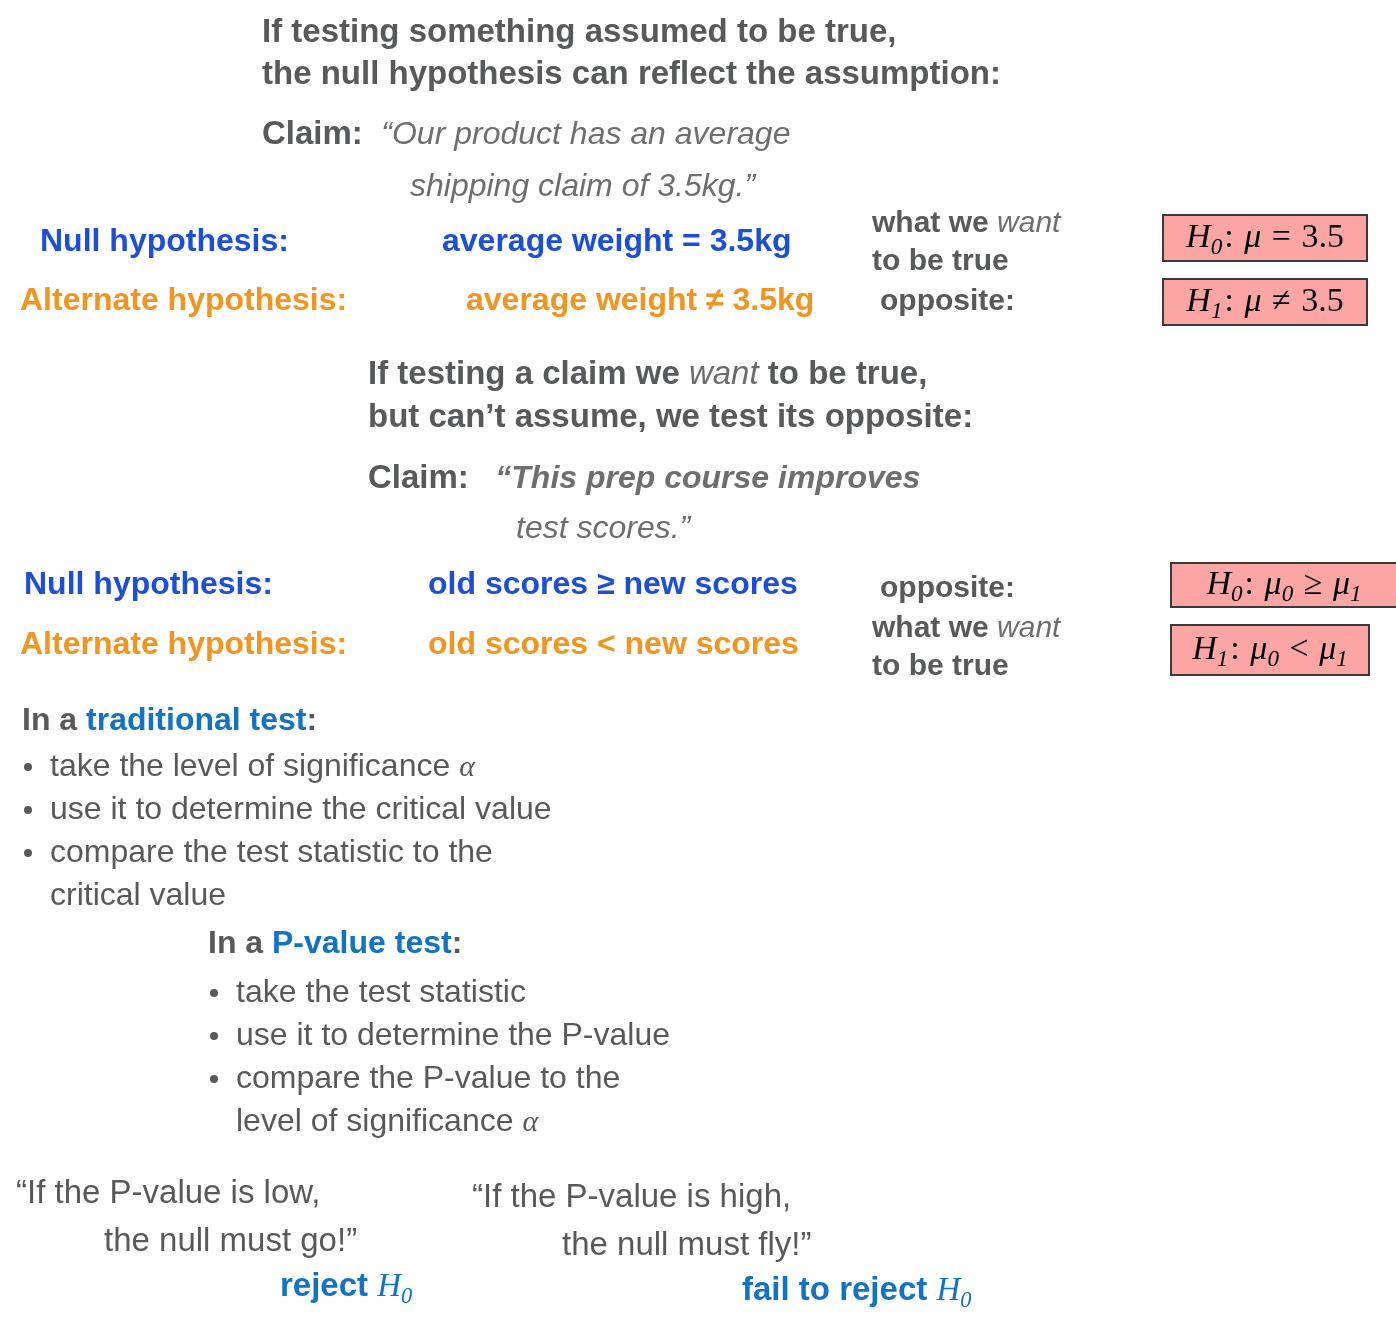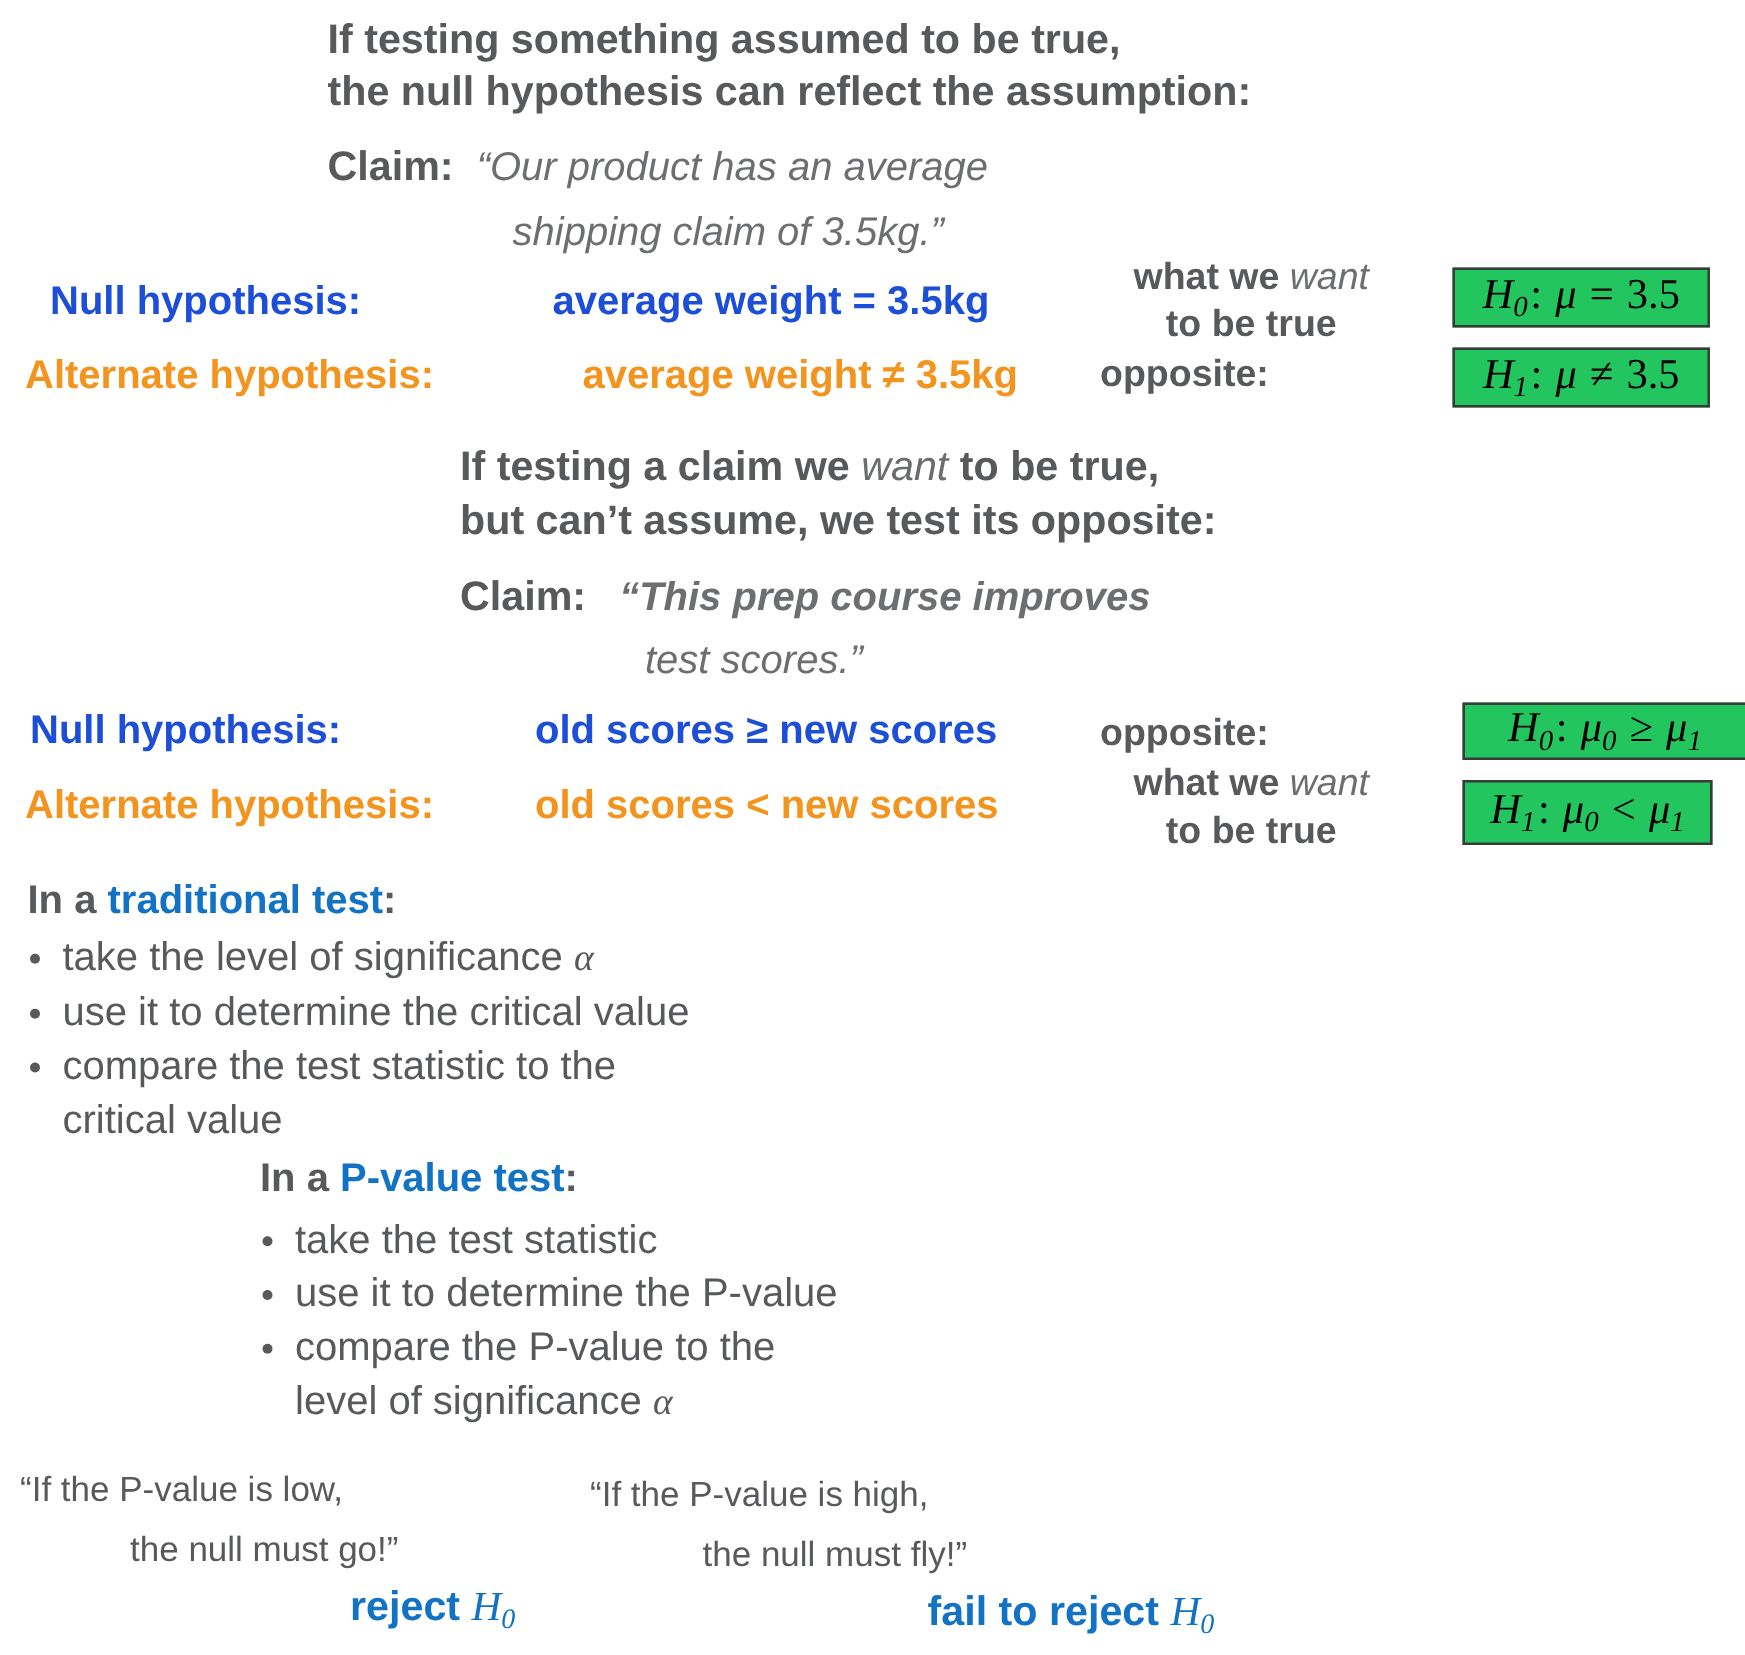--- a/index.html
+++ b/index.html
@@ -51,41 +51,41 @@
   .hyp-value {
     font-size: 32px;
     font-weight: 700;
     white-space: nowrap;
   }
   .side-note {
     font-size: 30px;
     font-weight: 700;
     color: #58595b;
     line-height: 38px;
-    text-align: center;
+    text-align: left;
     white-space: nowrap;
   }
   .side-note .ital { font-weight: 400; font-style: italic; color: #6d6e70;}
   .side-note-left {
     font-size: 30px;
     font-weight: 700;
     color: #58595b;
     line-height: 38px;
     text-align: left;
     white-space: nowrap;
   }
 
   
   .mathbox {
     border: 2px solid #3a3a3a;
     box-sizing: border-box;
     display: flex;
     align-items: center;
     justify-content: center;
-    background: #22c55e;
+    background: #fca5a5;
     font-family: "Liberation Serif", serif;
     font-size: 34px;
     color: #000;
     white-space: nowrap;
   }
   .mi { font-style: italic; }
   .sub {
     font-size: 0.68em;
     vertical-align: -0.30em;
     font-style: italic;
@@ -127,21 +127,21 @@
   ul.bul li.cont { padding-left: 38px; }
   ul.bul li.cont::before { display: none; }
   .alpha {
     font-family: "Liberation Serif", serif;
     font-style: italic;
     font-size: 30px;
   }
 
   
   .quote {
-    font-size: 28px;
+    font-size: 33px;
     font-weight: 400;
     color: #58595b;
     line-height: 48px;
     white-space: nowrap;
   }
   .verdict {
     font-size: 33px;
     font-weight: 700;
     color: #1272c4;
     white-space: nowrap;

